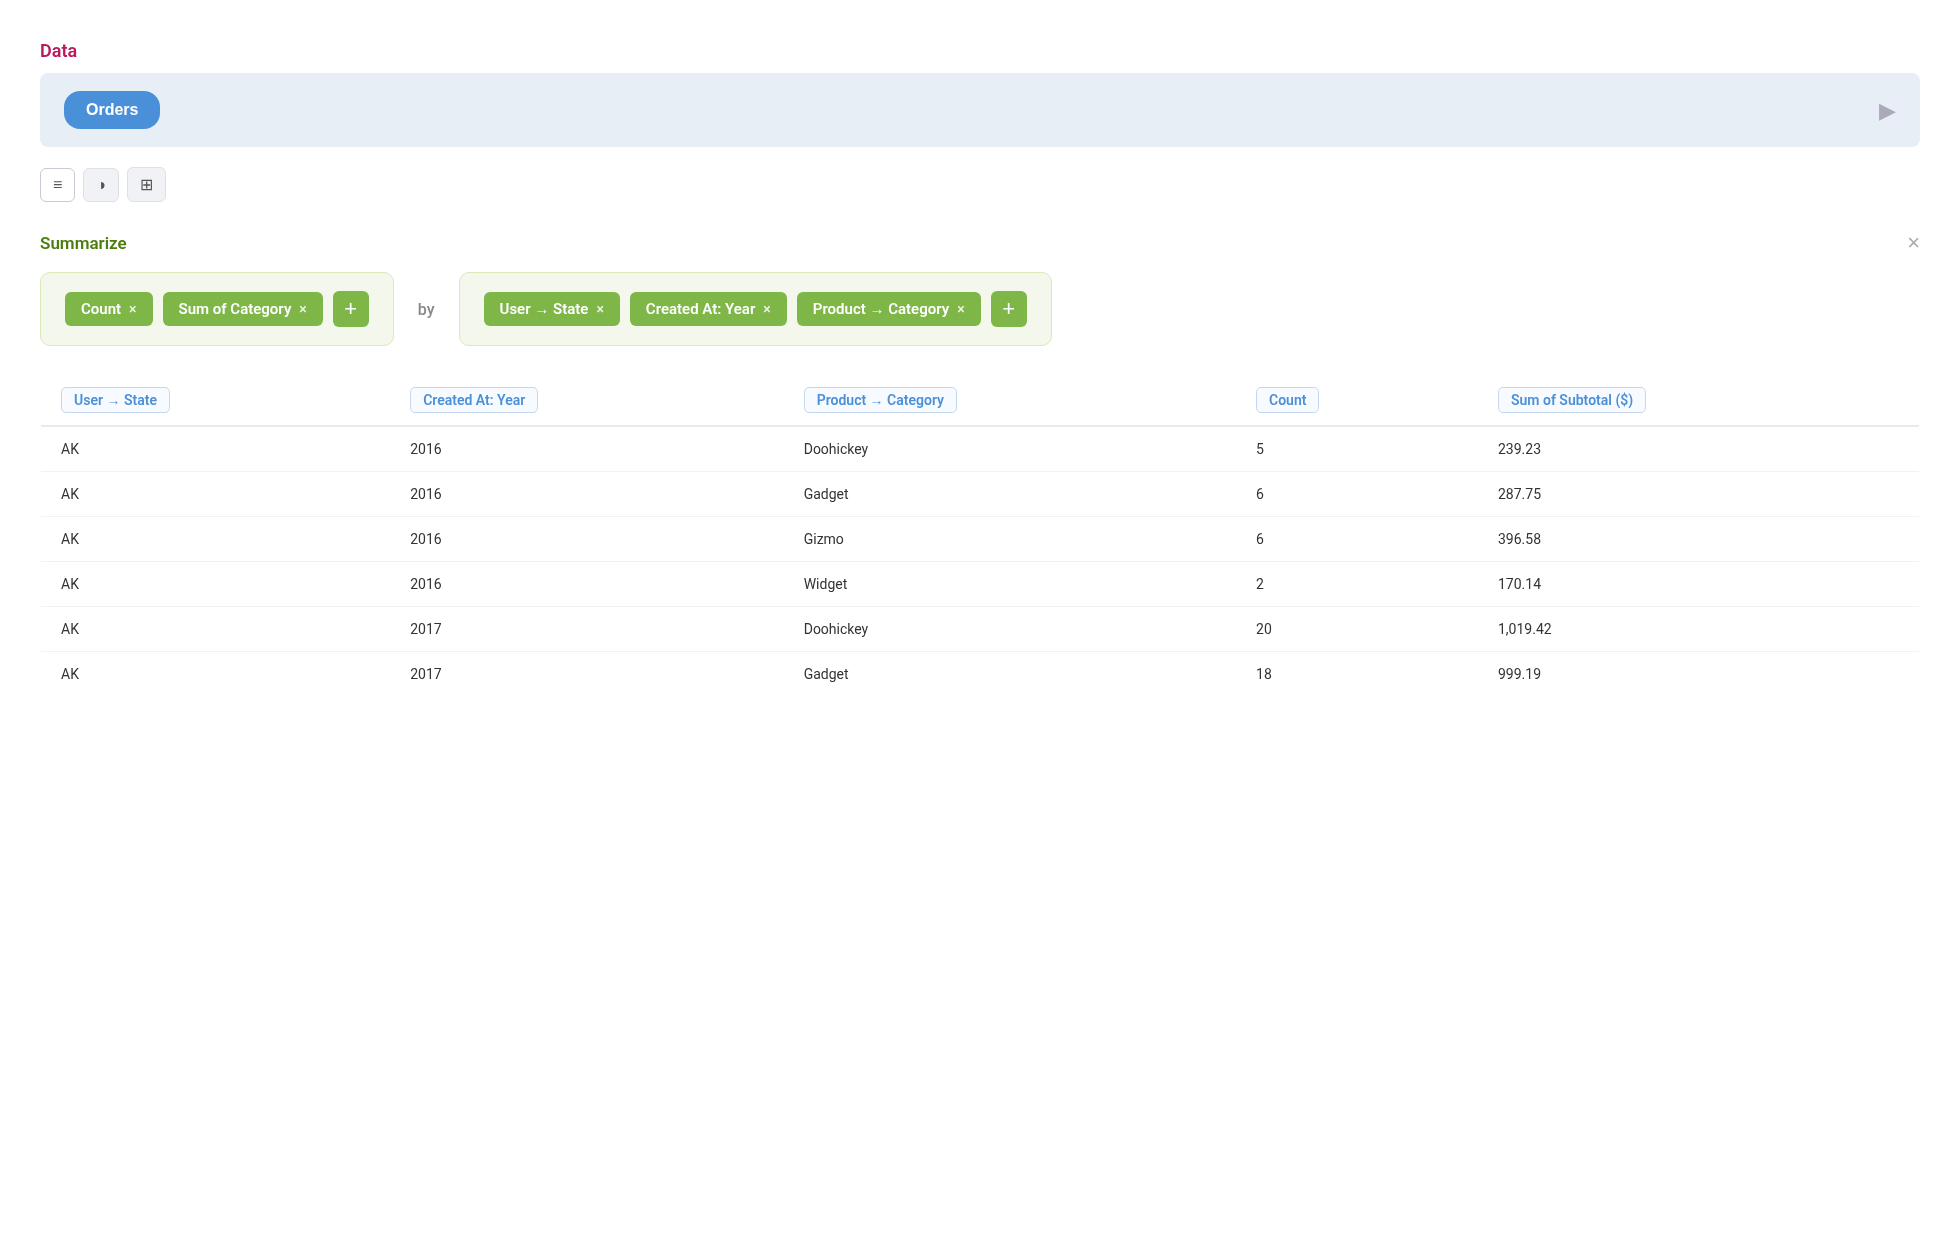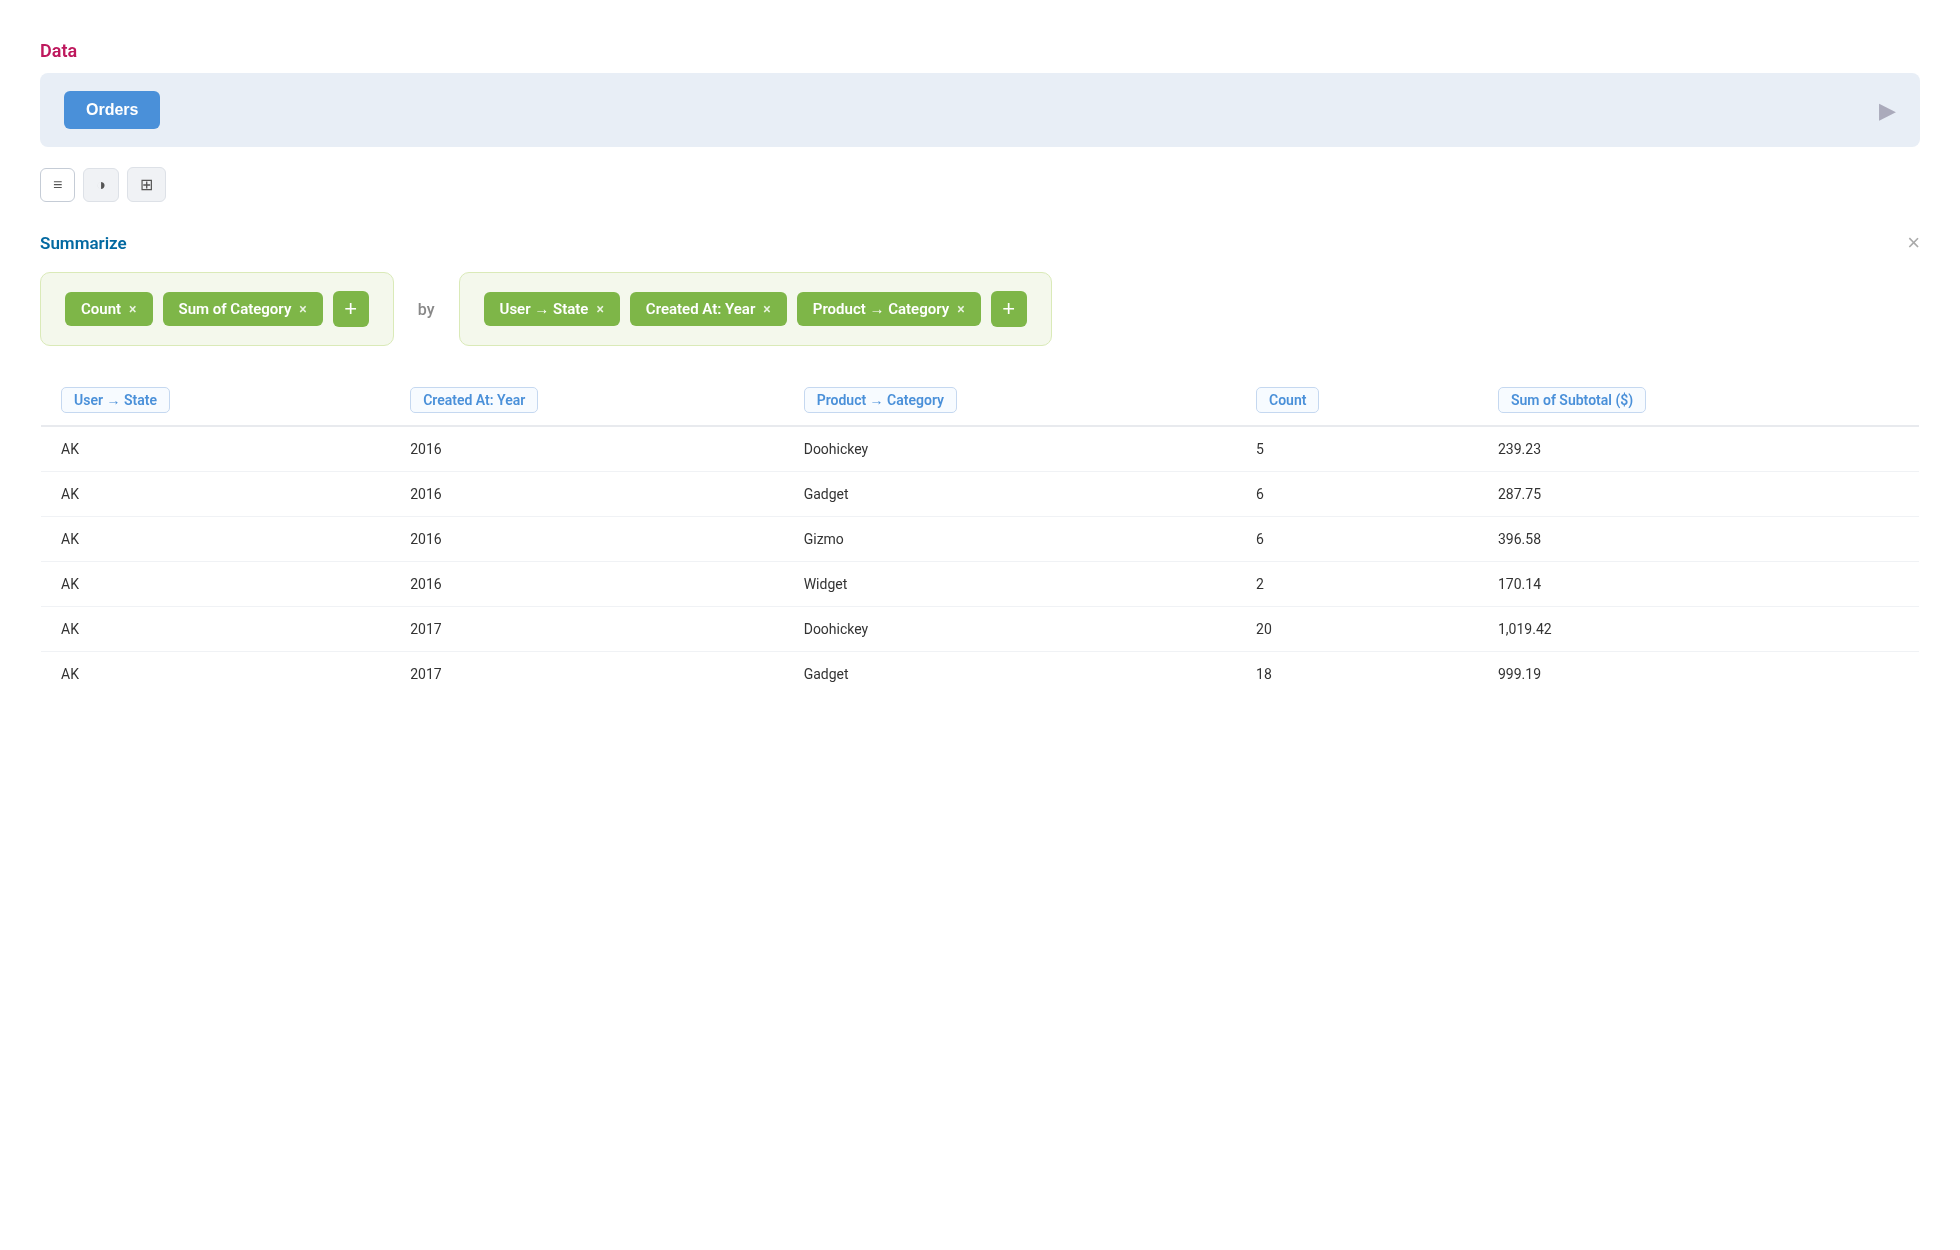--- a/index.html
+++ b/index.html
@@ -24,21 +24,21 @@
       display: flex;
       align-items: center;
       justify-content: space-between;
       margin-bottom: 20px;
     }
 
     .orders-btn {
       background: #4a90d9;
       color: #fff;
       border: none;
-      border-radius: 6px;
+      border-radius: 16px;
       padding: 10px 22px;
       font-size: 16px;
       font-weight: 600;
       cursor: pointer;
     }
 
     .play-icon {
       color: #aab;
       font-size: 22px;
       cursor: pointer;
@@ -74,21 +74,21 @@
     }
 
     .summarize-header {
       display: flex;
       justify-content: space-between;
       align-items: center;
       margin-bottom: 16px;
     }
 
     .summarize-title {
-      color: #0369a1;
+      color: #4d7c0f;
       font-size: 17px;
       font-weight: 600;
     }
 
     .close-btn {
       background: none;
       border: none;
       font-size: 22px;
       color: #aaa;
       cursor: pointer;

